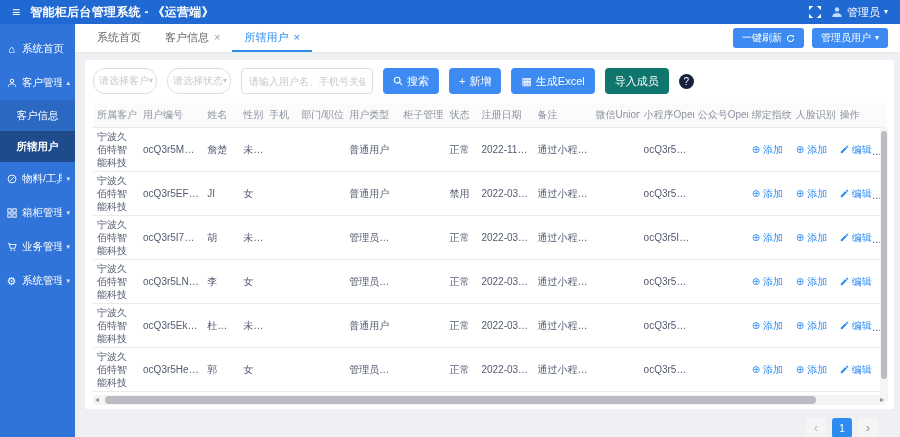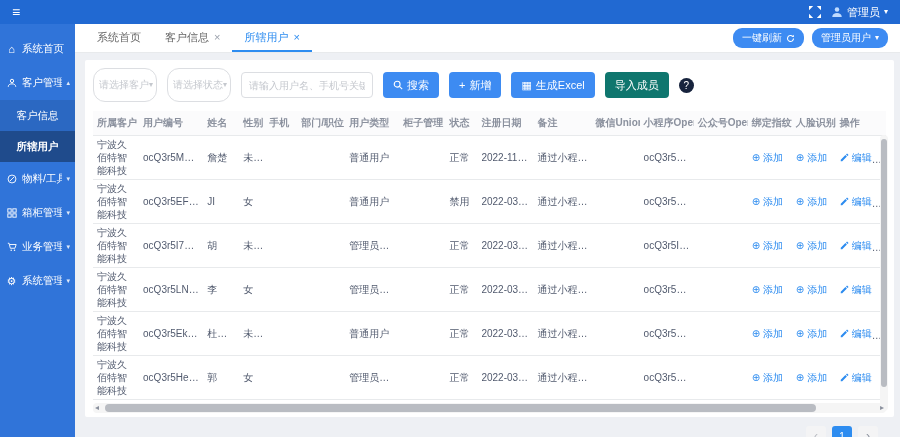--- a/index.html
+++ b/index.html
@@ -25,58 +25,59 @@
   .submenu{background:rgba(0,0,0,.10)}
   .sub-item{height:31px;display:flex;align-items:center;justify-content:center;font-size:10.5px;cursor:pointer}
   .sub-item.active{background:rgba(0,0,0,.28);font-weight:bold}
   
   .main{flex:1;display:flex;flex-direction:column;min-width:0}
   .tabbar{height:29px;background:#fff;border-bottom:1px solid #e8eaec;display:flex;align-items:center;padding:0 4px 0 10px}
   .tab{height:100%;display:flex;align-items:center;gap:5px;padding:0 12px;font-size:11px;color:#666;cursor:pointer;border-bottom:2px solid transparent}
   .tab.active{color:#2d8cf0;border-bottom-color:#2d8cf0}
   .tab .close{font-size:11px;color:#9aa0ab;line-height:1}
   .tab.active .close{color:#2d8cf0}
-  .tab-btn{background:#3d8bf2;color:#fff;border:none;border-radius:9px;height:20px;padding:0 9px;font-size:10px;display:flex;align-items:center;gap:4px;cursor:pointer;margin-right:8px}
+  .tab-btn{background:#3d8bf2;color:#fff;border:none;border-radius:3px;height:20px;padding:0 9px;font-size:10px;display:flex;align-items:center;gap:4px;cursor:pointer;margin-right:8px}
   .content{flex:1;padding:7px 6px 0 10px;display:flex;flex-direction:column;min-height:0}
   .card{background:#fff;border-radius:2px;padding:8px 8px 4px 8px;position:relative}
   
   .filters{display:flex;align-items:center;gap:10px;margin-bottom:9px}
-  .sel{width:64px;height:26px;border:1px solid #dcdee2;border-radius:12px;display:flex;align-items:center;justify-content:space-between;padding:16px 5px;color:#c5c8ce;background:#fff;cursor:pointer;font-size:10px;white-space:nowrap}
+  .sel{width:64px;height:26px;border:1px solid #dcdee2;border-radius:12px;display:flex;align-items:center;justify-content:space-between;padding:8px 5px;color:#c5c8ce;background:#fff;cursor:pointer;font-size:10px;white-space:nowrap}
   .sel .caret{color:#c5c8ce}
   .daterange{width:140px;height:26px;border:1px solid #dcdee2;border-radius:4px;display:flex;align-items:center;gap:5px;padding:0 6px;color:#c5c8ce;background:#fff;font-size:10px;white-space:nowrap;cursor:pointer}
   .daterange .sep{color:#515a6e}
   .kw{width:132px;height:26px;border:1px solid #dcdee2;border-radius:4px;padding:0 7px;font-size:10px;color:#515a6e;outline:none}
   .kw::placeholder{color:#c5c8ce}
   .btn{height:26px;border:none;border-radius:4px;background:#3d8bf2;color:#fff;font-size:11px;padding:0 10px;display:flex;align-items:center;gap:4px;cursor:pointer;white-space:nowrap}
   .btn.gray{background:#0f766e}
   .help{width:15px;height:15px;border-radius:50%;background:#17233d;color:#fff;display:flex;align-items:center;justify-content:center;font-size:10px;cursor:pointer;flex-shrink:0}
   
   .table-wrap{position:relative}
   table{border-collapse:collapse;table-layout:fixed;width:100%}
-  th{font-weight:bold;color:#8b919e;text-align:left;padding:5px 4px;border-bottom:1px solid #e8eaec;white-space:nowrap;overflow:hidden;font-size:10px;background:#fbfbfc}
+  th{font-weight:normal;color:#8b919e;text-align:left;padding:5px 4px;border-bottom:1px solid #e8eaec;white-space:nowrap;overflow:hidden;font-size:10px;background:#fbfbfc}
   td{padding:2px 4px;border-bottom:1px solid #e8eaec;font-size:10px;color:#515a6e;white-space:nowrap;overflow:hidden;text-overflow:ellipsis;height:42px}
   td.wrap{white-space:normal;line-height:13px;text-overflow:clip}
   .link{color:#2d8cf0;cursor:pointer;display:inline-flex;align-items:center;gap:3px}
   .trash{margin-left:5px;cursor:pointer;display:inline-flex;vertical-align:middle}
   .vscroll{position:absolute;right:-2px;top:24px;bottom:2px;width:8px;background:#f5f5f5;border-radius:4px}
   .vscroll .thumb{position:absolute;top:4px;left:1px;width:6px;height:90%;background:#b9bcc2;border-radius:3px;cursor:pointer}
   .hscroll{height:10px;margin-top:3px;background:#f5f5f5;border-radius:4px;position:relative;display:flex;align-items:center;justify-content:space-between;padding:0 2px}
   .hscroll .thumb{position:absolute;left:12px;right:70px;top:1px;height:8px;background:#b9bcc2;border-radius:4px;cursor:pointer}
   .hscroll .arr{font-size:8px;color:#8b919e;line-height:1;cursor:pointer;z-index:1}
   
   .pager{display:flex;justify-content:flex-end;gap:6px;padding:9px 16px 0 0;align-items:center}
   .page-btn{min-width:20px;height:20px;border-radius:3px;background:#f4f4f5;color:#b9bcc2;display:flex;align-items:center;justify-content:center;font-size:12px;cursor:pointer}
   .page-btn.next{color:#8b919e}
   .page-btn.current{background:#2d8cf0;color:#fff;font-size:10px}
 </style>
 </head>
 <body>
 
 <div class="topbar">
   <span class="hamburger">≡</span>
+  <span class="app-title">智能柜后台管理系统 - 《运营端》</span>
   <span class="spacer"></span>
   <div class="topbar-right">
     <span class="tb-ic">
       <svg width="12" height="12" viewBox="0 0 12 12">
           <path fill="#fff" d="M0 0h4.2L0 4.2zM12 0v4.2L7.8 0zM0 12V7.8L4.2 12zM12 12H7.8L12 7.8z"></path>
         </svg>
     </span>
     <div class="user-box">
       <span class="tb-ic">
         <svg width="12" height="12" viewBox="0 0 24 24">

